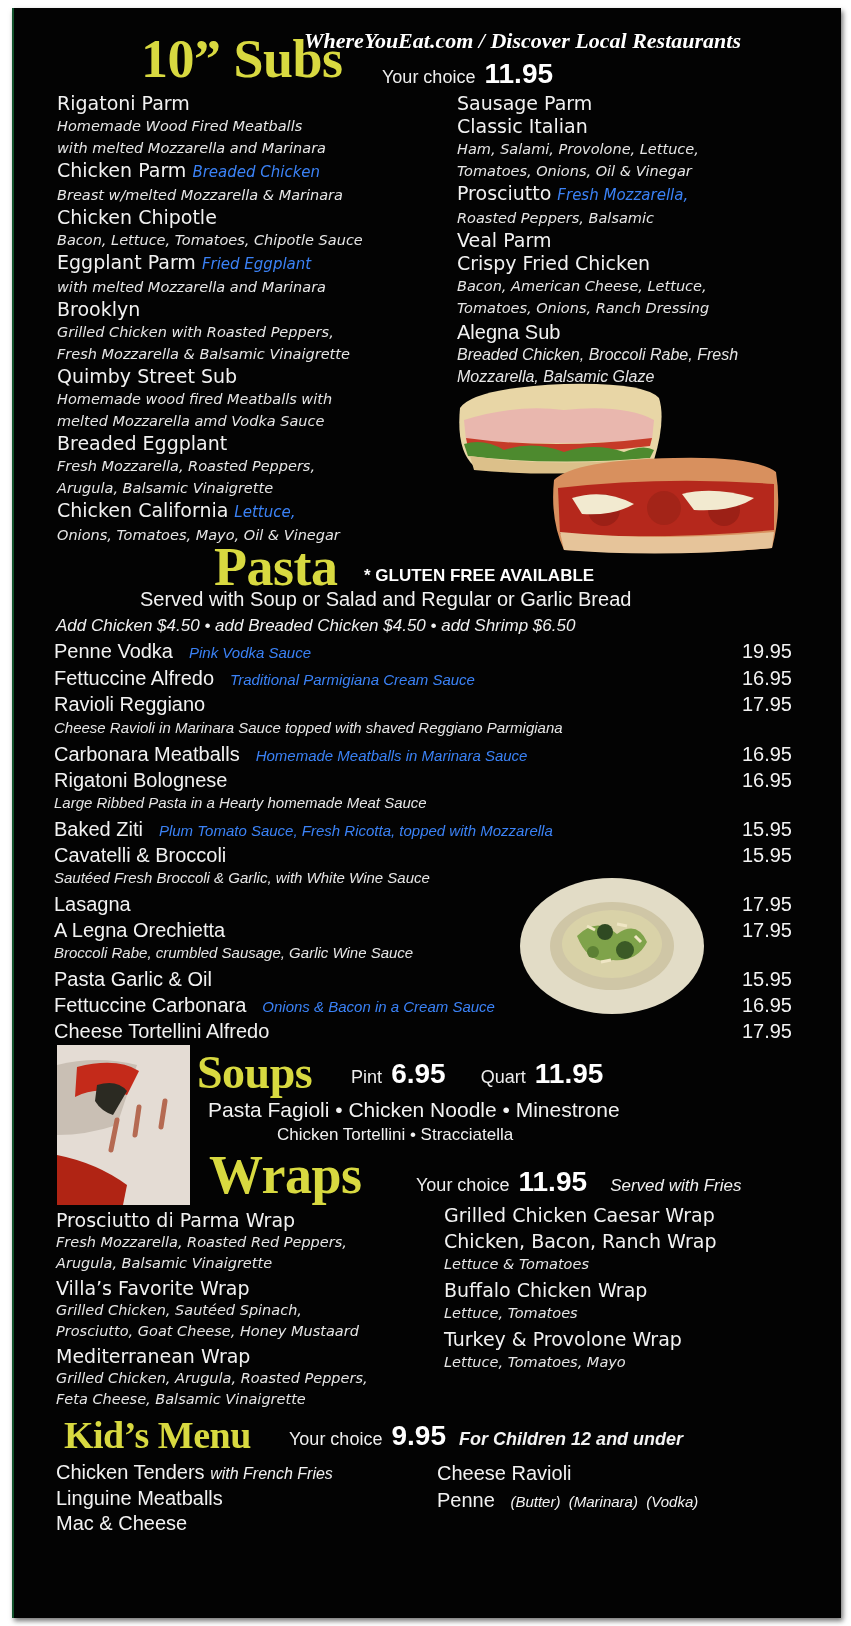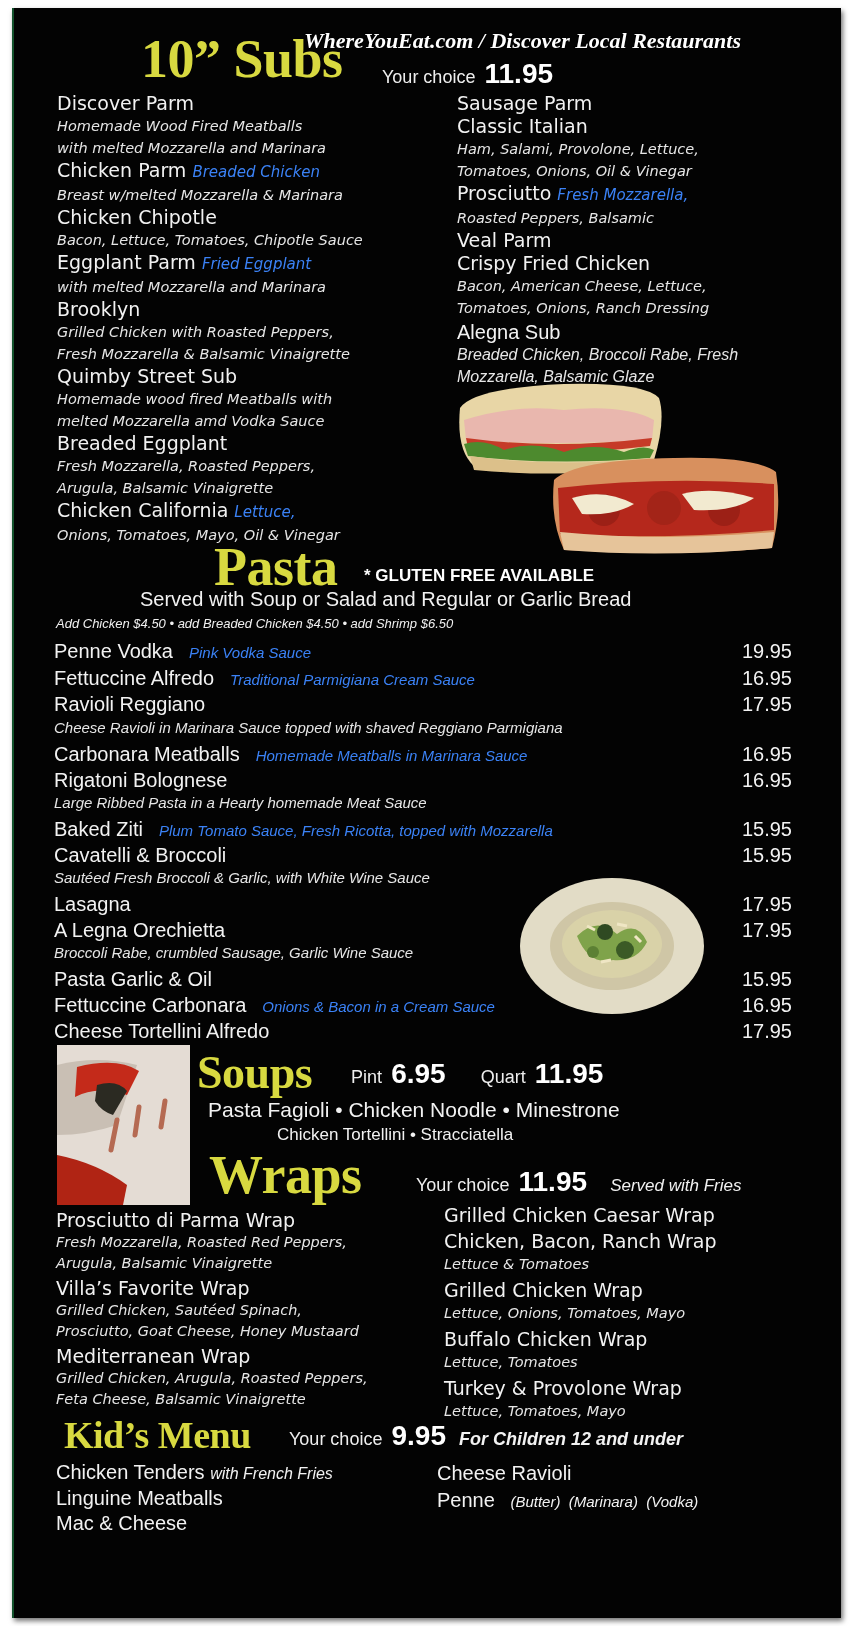--- a/index.html
+++ b/index.html
@@ -52,21 +52,21 @@
 
   <div class="abs heading" style="left:127px; top:24px; font-size:54px;">10” Subs</div>
   <div class="abs watermark" style="left:290px; top:22px;">WhereYouEat.com / Discover Local Restaurants</div>
   <div class="abs" style="left:368px; top:50px;">
     <span class="choice">Your choice</span>
     <span class="price-big" style="margin-left:4px;">11.95</span>
   </div>
 
   <div class="sub-list" style="left:43px; top:84px;">
     <div class="sub-item">
-      <div class="name"><span>Discover Parm</span></div>
+      <div class="name"><span>Rigatoni Parm</span></div>
       <div class="desc">Homemade Wood Fired Meatballs</div>
       <div class="desc">with melted Mozzarella and Marinara</div>
     </div>
     <div class="sub-item">
       <div class="name"><span>Chicken Parm</span><span class="inline-desc">Breaded Chicken</span></div>
       <div class="desc">Breast w/melted Mozzarella &amp; Marinara</div>
     </div>
     <div class="sub-item">
       <div class="name"><span>Chicken Chipotle</span></div>
       <div class="desc">Bacon, Lettuce, Tomatoes, Chipotle Sauce</div>
@@ -140,21 +140,21 @@
       <circle cx="270" cy="130" r="16" fill="#9c2016"></circle>
       <path d="M118 118 Q150 108 180 124 Q160 136 128 134 Z" fill="#f2ead0"></path>
       <path d="M228 114 Q260 106 300 118 Q280 132 240 130 Z" fill="#f2ead0"></path>
       <path d="M106 152 Q210 162 320 152 L318 168 Q210 178 110 170 Z" fill="#e6c49a"></path>
     </svg>
   </div>
 
   <div class="abs heading" style="left:200px; top:532px; font-size:54px;">Pasta</div>
   <div class="abs ls" style="left:350px; top:558px; font-size:17px; font-weight:bold; color:#fff;">* GLUTEN FREE AVAILABLE</div>
   <div class="abs ls" style="left:126px; top:580px; font-size:20px; color:#f2f2f2;">Served with Soup or Salad and Regular or Garlic Bread</div>
-  <div class="abs ls" style="left:42px; top:608px; font-size:13px; font-style:italic; color:#f0f0f0;">Add Chicken $4.50 • add Breaded Chicken $4.50 • add Shrimp $6.50</div>
+  <div class="abs ls" style="left:42px; top:608px; font-size:17px; font-style:italic; color:#f0f0f0;">Add Chicken $4.50 • add Breaded Chicken $4.50 • add Shrimp $6.50</div>
 
   <div class="pasta-row" style="top:632px;">
     <span class="pname">Penne Vodka</span><span class="pdesc">Pink Vodka Sauce</span>
     <span class="pprice">19.95</span>
   </div>
   <div class="pasta-row" style="top:659px;">
     <span class="pname">Fettuccine Alfredo</span><span class="pdesc">Traditional Parmigiana Cream Sauce</span>
     <span class="pprice">16.95</span>
   </div>
   <div class="pasta-row" style="top:685px;">
@@ -264,24 +264,20 @@
 
   <div class="sub-list" style="left:430px; top:1194px;">
     <div class="sub-item">
       <div class="name" style="line-height:26px;"><span>Grilled Chicken Caesar Wrap</span></div>
     </div>
     <div class="sub-item">
       <div class="name" style="line-height:26px;"><span>Chicken, Bacon, Ranch Wrap</span></div>
       <div class="desc" style="line-height:20px;">Lettuce &amp; Tomatoes</div>
     </div>
     <div class="sub-item" style="margin-top:3px;">
-      <div class="name" style="line-height:26px;"><span>Grilled Chicken Wrap</span></div>
-      <div class="desc" style="line-height:20px;">Lettuce, Onions, Tomatoes, Mayo</div>
-    </div>
-    <div class="sub-item" style="margin-top:3px;">
       <div class="name" style="line-height:26px;"><span>Buffalo Chicken Wrap</span></div>
       <div class="desc" style="line-height:20px;">Lettuce, Tomatoes</div>
     </div>
     <div class="sub-item" style="margin-top:3px;">
       <div class="name" style="line-height:26px;"><span>Turkey &amp; Provolone Wrap</span></div>
       <div class="desc" style="line-height:20px;">Lettuce, Tomatoes, Mayo</div>
     </div>
   </div>
 
   <div class="abs heading" style="left:50px; top:1408px; font-size:38px;">Kid’s Menu</div>

